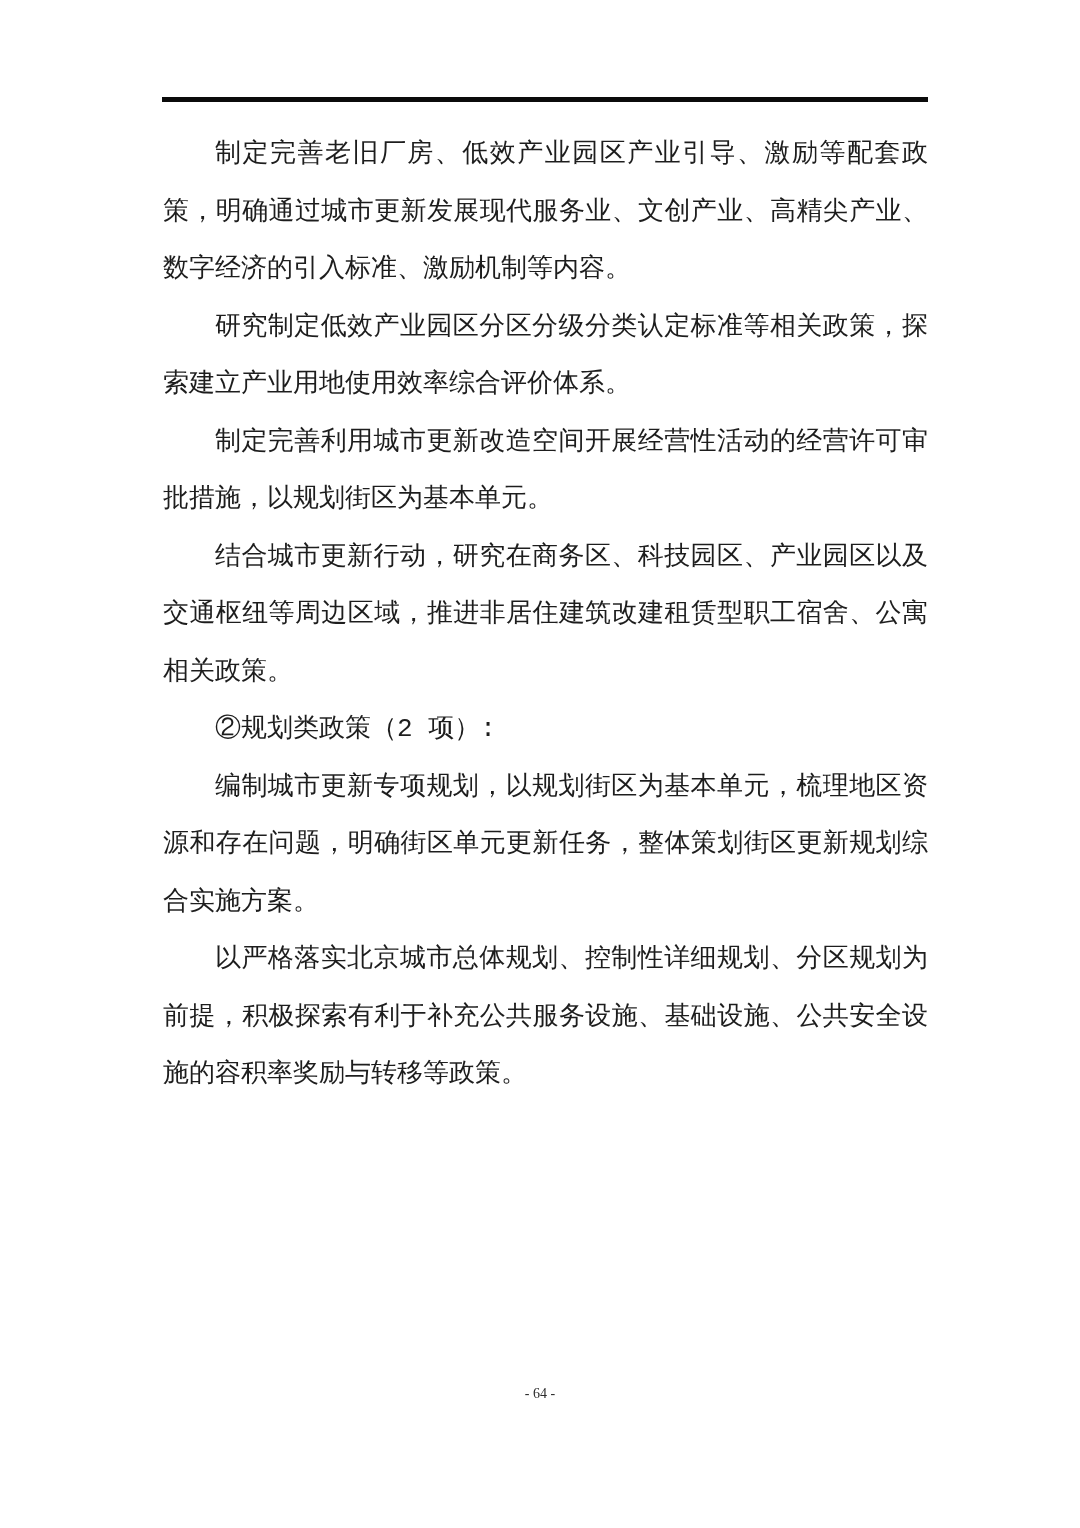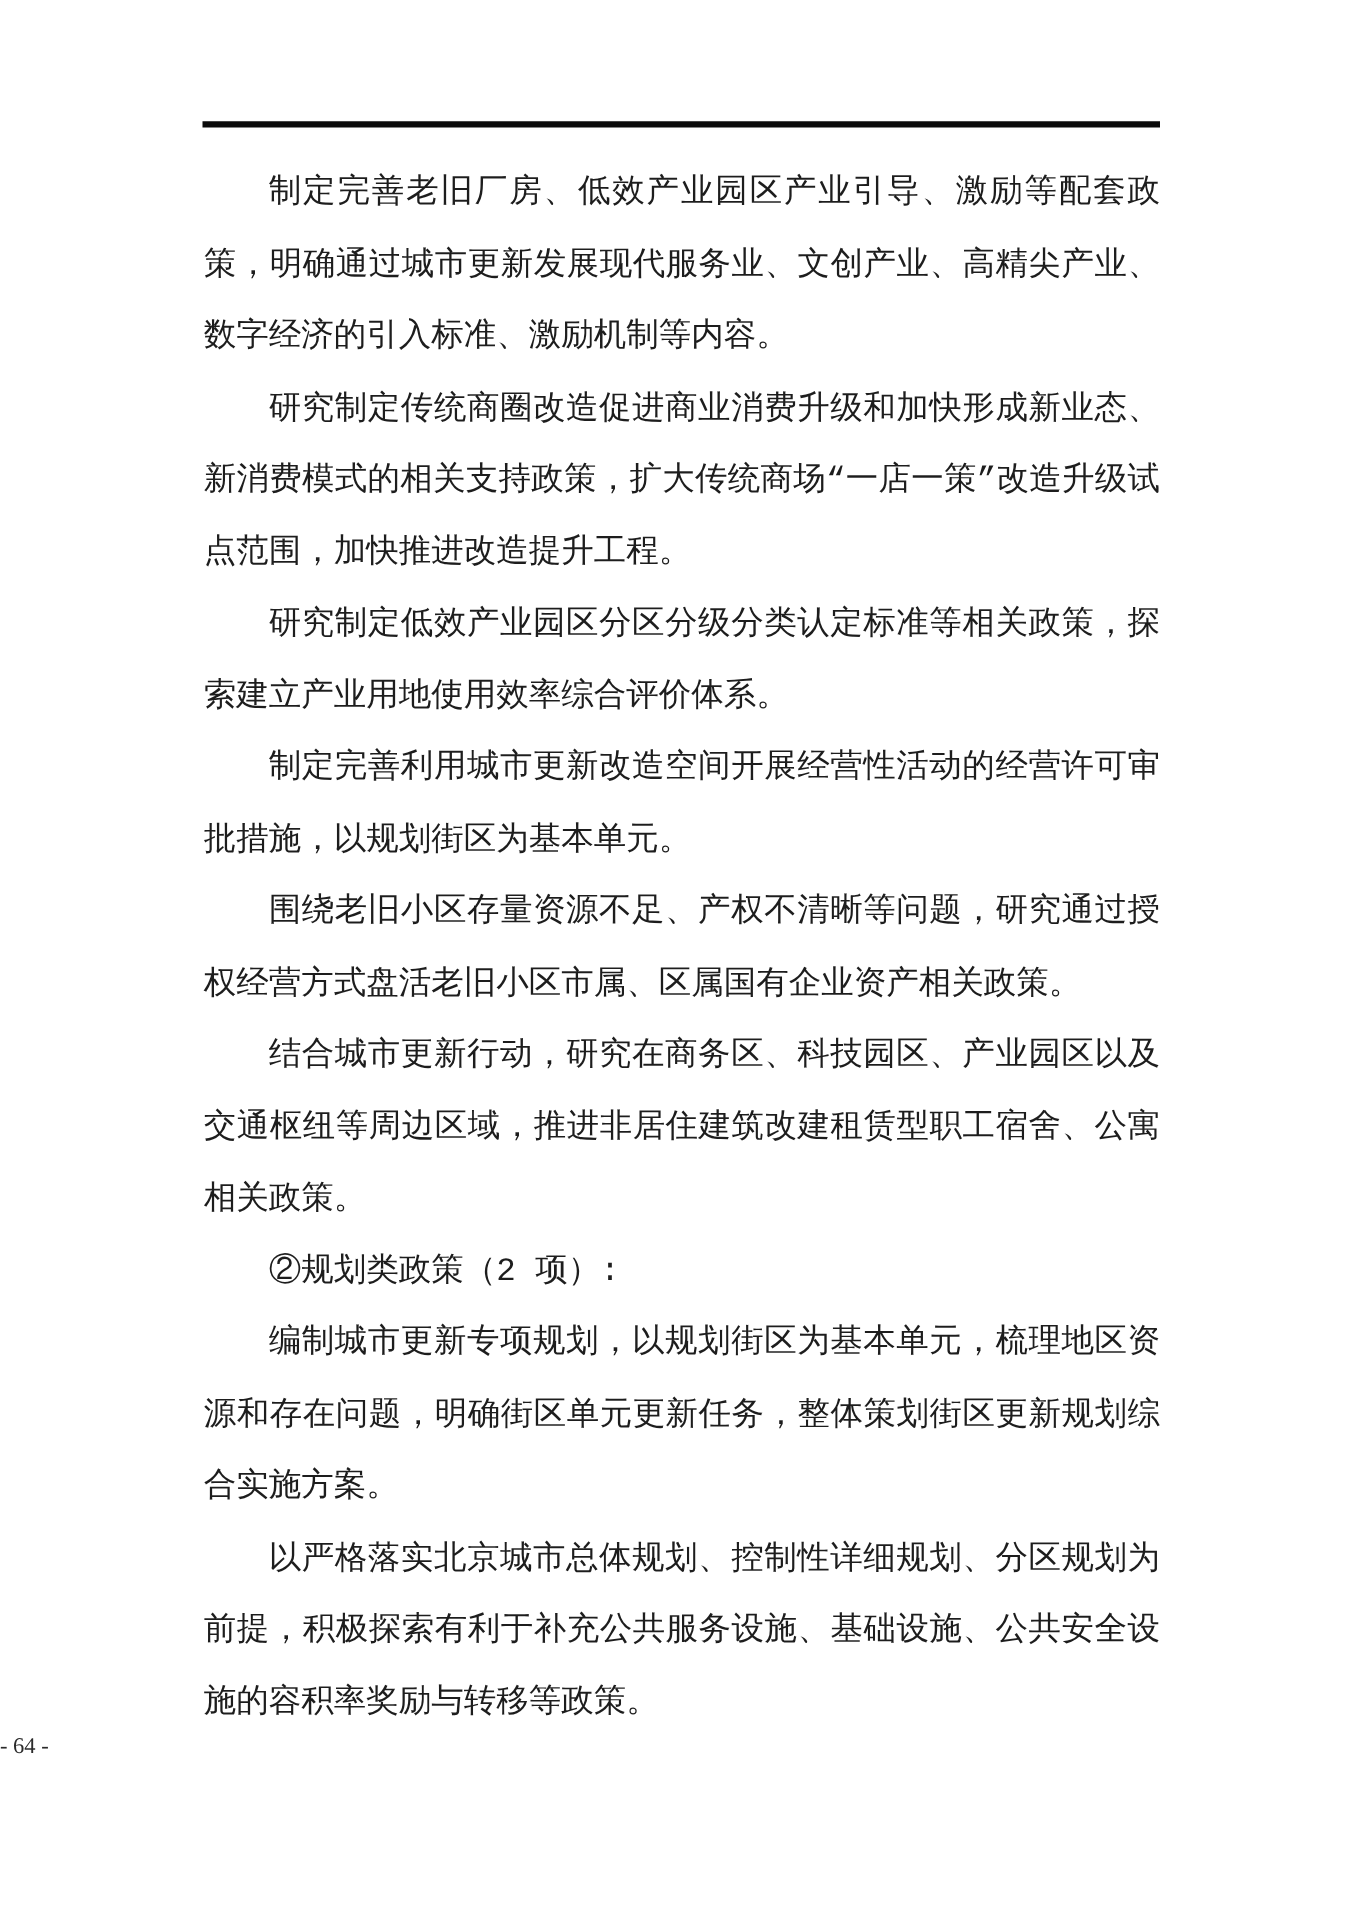--- a/index.html
+++ b/index.html
@@ -38,38 +38,37 @@
     margin: 0;
     padding: 0;
     text-indent: 2em;
     text-align-last: left;
   }
   .footer {
     position: absolute;
     left: 0;
     top: 1386px;
     width: 100%;
+    text-align: center;
     font-family: "Liberation Serif", "DejaVu Serif", serif;
-    font-size: 18px;
+    font-size: 14px;
     color: var(--footer-color, #2b2b2b);
   }
 </style>
 </head>
 <body>
 
 <div class="page">
 
   <div class="header-rule"></div>
 
   <div class="body-text">
     <p>制定完善老旧厂房、低效产业园区产业引导、激励等配套政策，明确通过城市更新发展现代服务业、文创产业、高精尖产业、数字经济的引入标准、激励机制等内容。</p>
-    <p>研究制定传统商圈改造促进商业消费升级和加快形成新业态、新消费模式的相关支持政策，扩大传统商场“一店一策”改造升级试点范围，加快推进改造提升工程。</p>
     <p>研究制定低效产业园区分区分级分类认定标准等相关政策，探索建立产业用地使用效率综合评价体系。</p>
     <p>制定完善利用城市更新改造空间开展经营性活动的经营许可审批措施，以规划街区为基本单元。</p>
-    <p>围绕老旧小区存量资源不足、产权不清晰等问题，研究通过授权经营方式盘活老旧小区市属、区属国有企业资产相关政策。</p>
     <p>结合城市更新行动，研究在商务区、科技园区、产业园区以及交通枢纽等周边区域，推进非居住建筑改建租赁型职工宿舍、公寓相关政策。</p>
     <p>②规划类政策（2 项）:</p>
     <p>编制城市更新专项规划，以规划街区为基本单元，梳理地区资源和存在问题，明确街区单元更新任务，整体策划街区更新规划综合实施方案。</p>
     <p>以严格落实北京城市总体规划、控制性详细规划、分区规划为前提，积极探索有利于补充公共服务设施、基础设施、公共安全设施的容积率奖励与转移等政策。</p>
   </div>
 
   <div class="footer">
     <span>- 64 -</span>
   </div>
 

